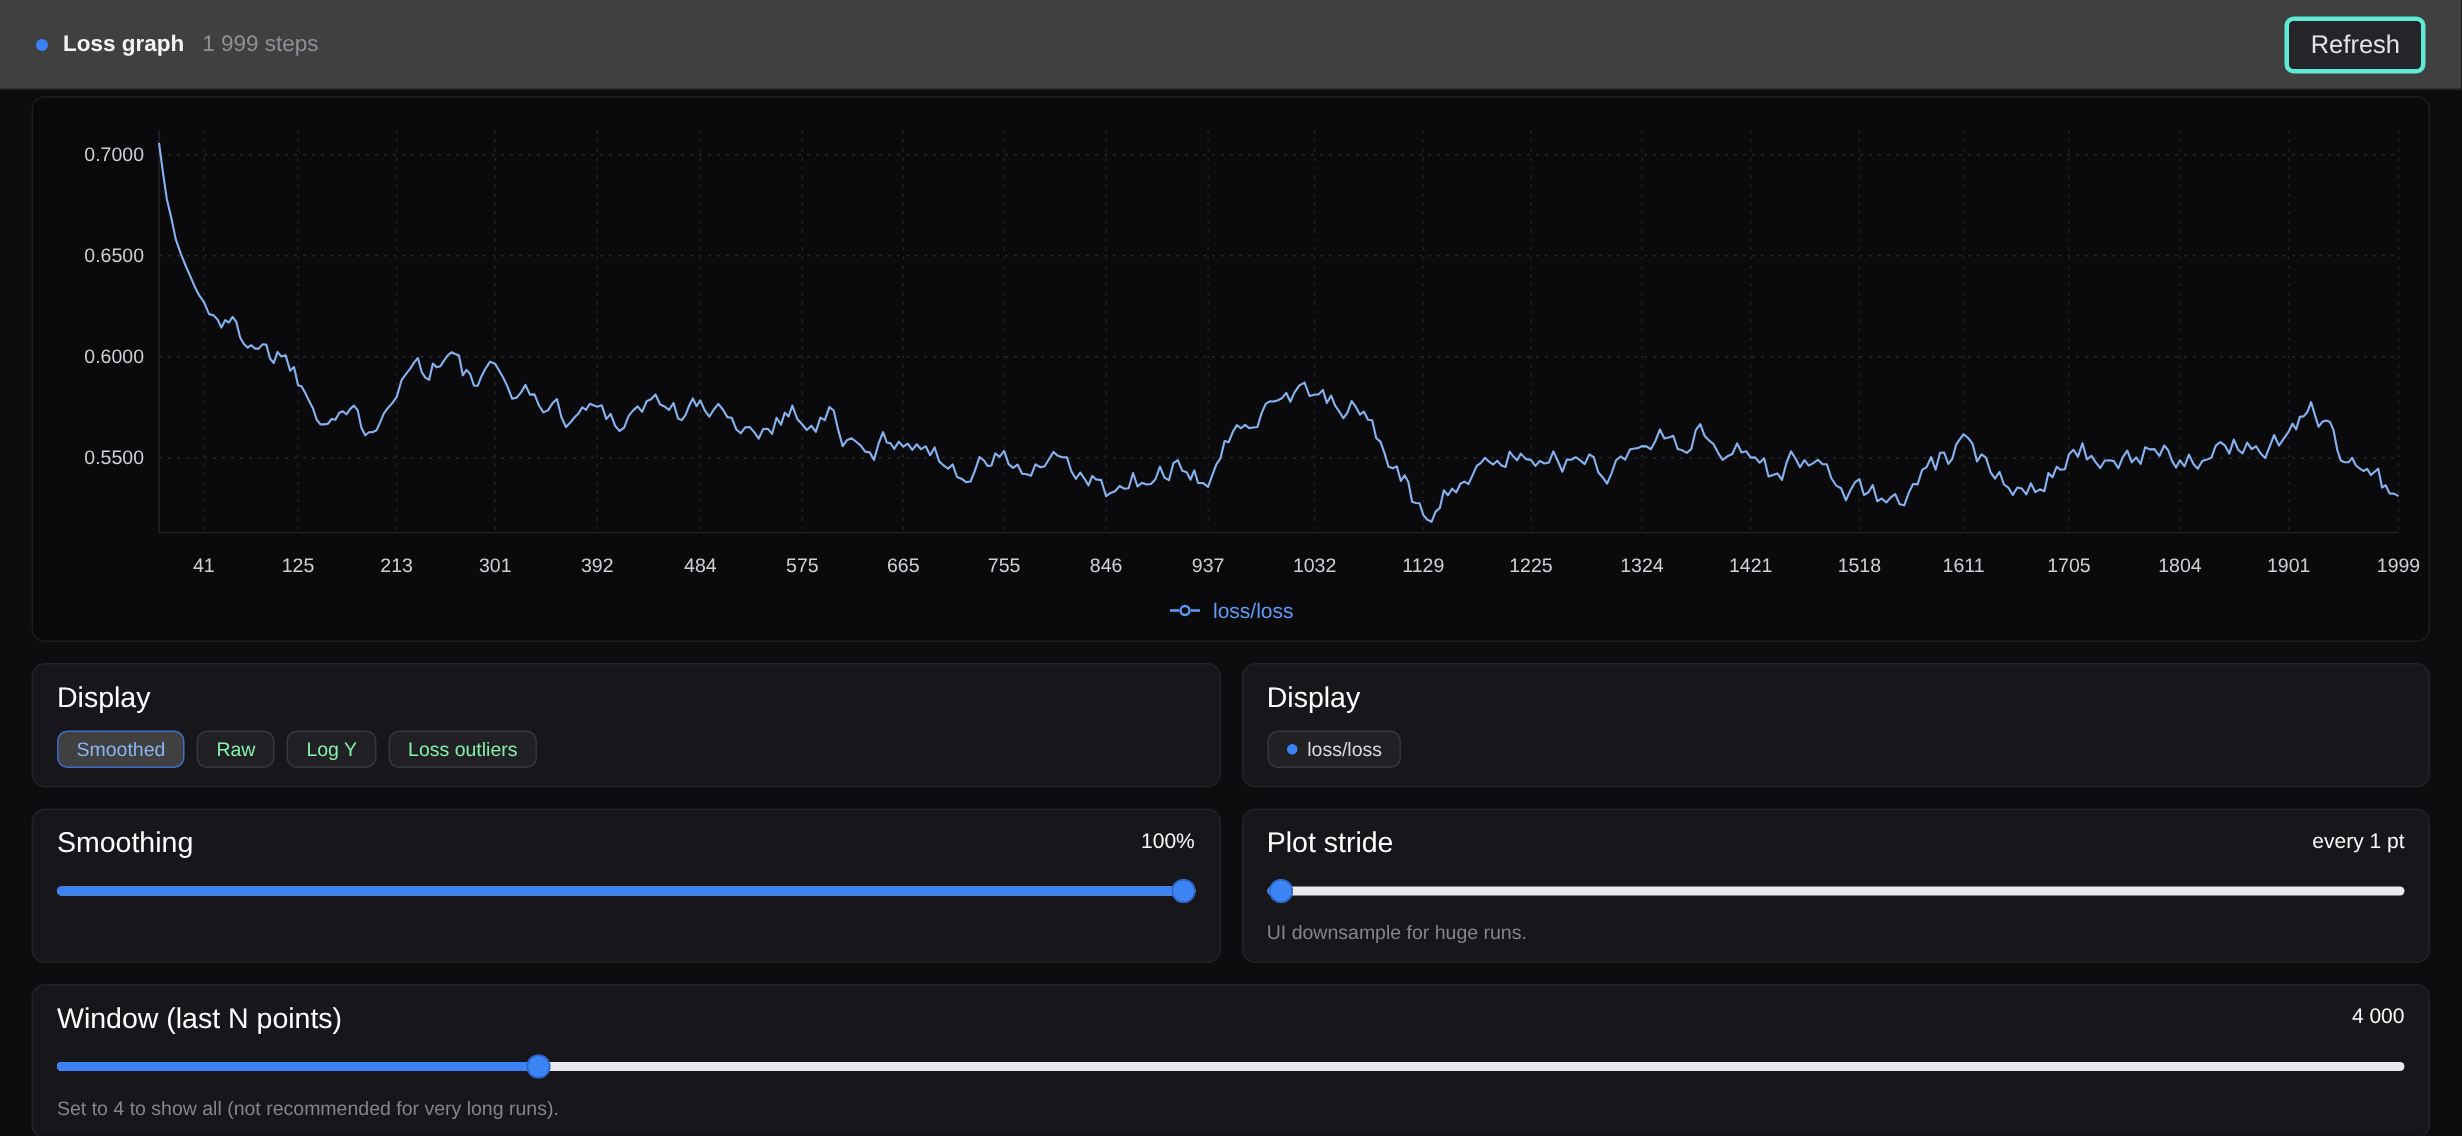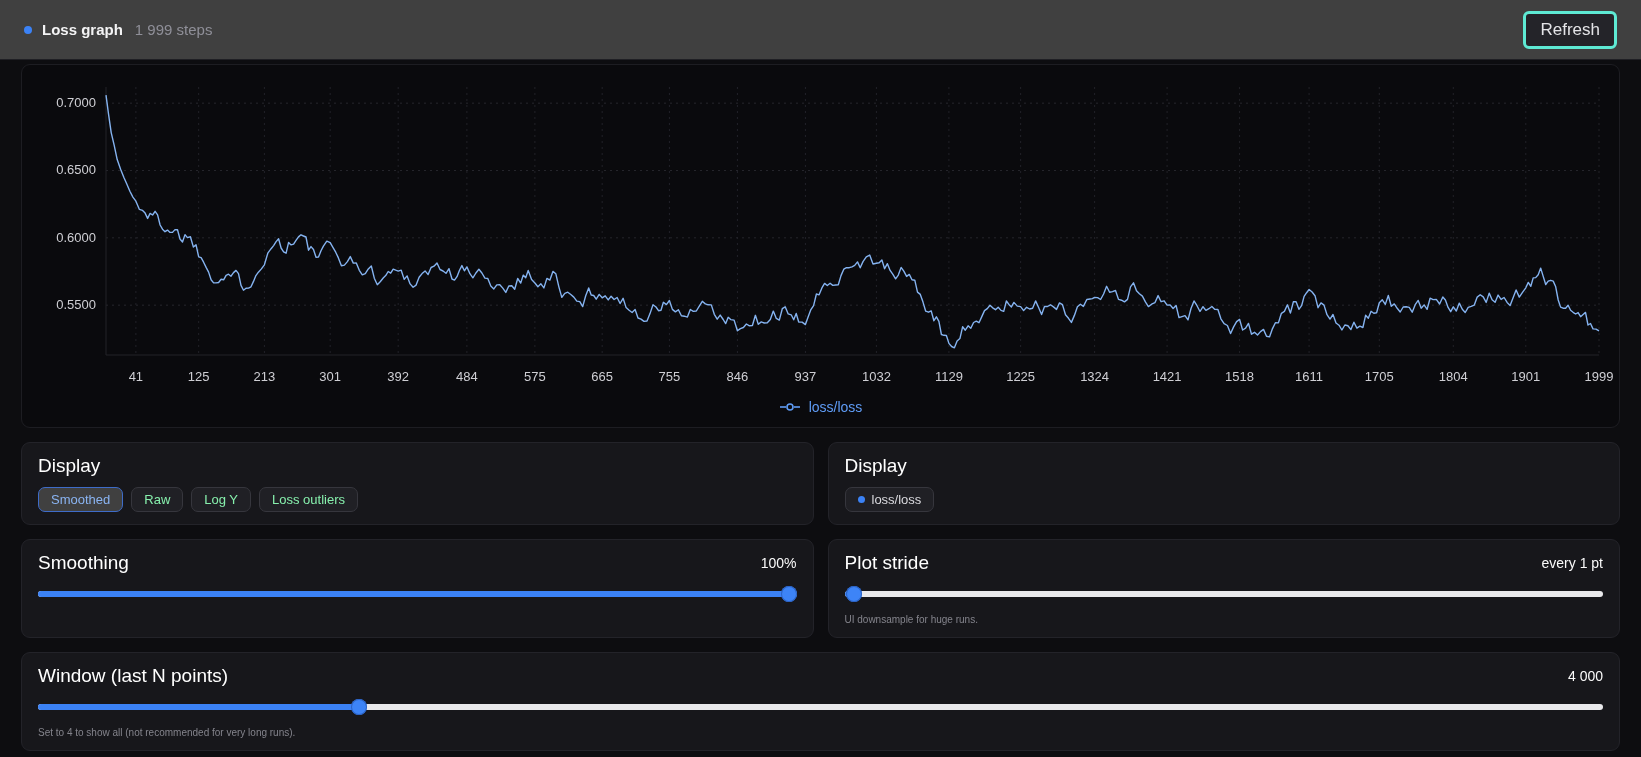--- a/index.html
+++ b/index.html
@@ -48,36 +48,36 @@
     font-size:13px; padding:4px 12px; border-radius:7px; cursor:pointer;
     font-family:"Liberation Sans", sans-serif;
   }
   .btn.active { background:#404040; border-color:#3e6cc9; color:#8ab4f2; }
   .chip {
     display:inline-flex; align-items:center; gap:7px;
     background:#202025; border:1px solid #36363d; color:#d9d9de;
     font-size:13px; padding:4px 12px; border-radius:7px; margin-top:10px;
   }
   .chip .dot { width:7px; height:7px; }
-  .row { display:flex; justify-content:space-between; align-items:center; }
+  .row { display:flex; justify-content:space-between; }
   .value { font-size:14px; color:#fafafa; }
   .slider { position:relative; height:16px; margin-top:12px; cursor:pointer; }
   .track {
     position:absolute; top:5px; left:0; right:0; height:6px;
     border-radius:3px; background:#e9e9ec;
   }
   .fill {
     position:absolute; top:5px; left:0; height:6px;
     border-radius:3px; background:#3b82f6;
   }
   .thumb {
     position:absolute; top:0; width:16px; height:16px; border-radius:50%;
     background:#3d84f7; transform:translateX(-50%); box-shadow:0 0 0 1px #2b62c4 inset;
   }
-  .caption { font-size:10px; color:#84848c; margin-top:12px; }
+  .caption { font-size:13px; color:#84848c; margin-top:12px; }
   #chart-svg { display:block; }
   #chart-svg text { font-family:"Liberation Sans", sans-serif; }
 </style>
 </head>
 <body>
 
 <div class="header">
   <span class="dot"></span>
   <span class="title">Loss graph</span>
   <span class="steps">1 999 steps</span>

